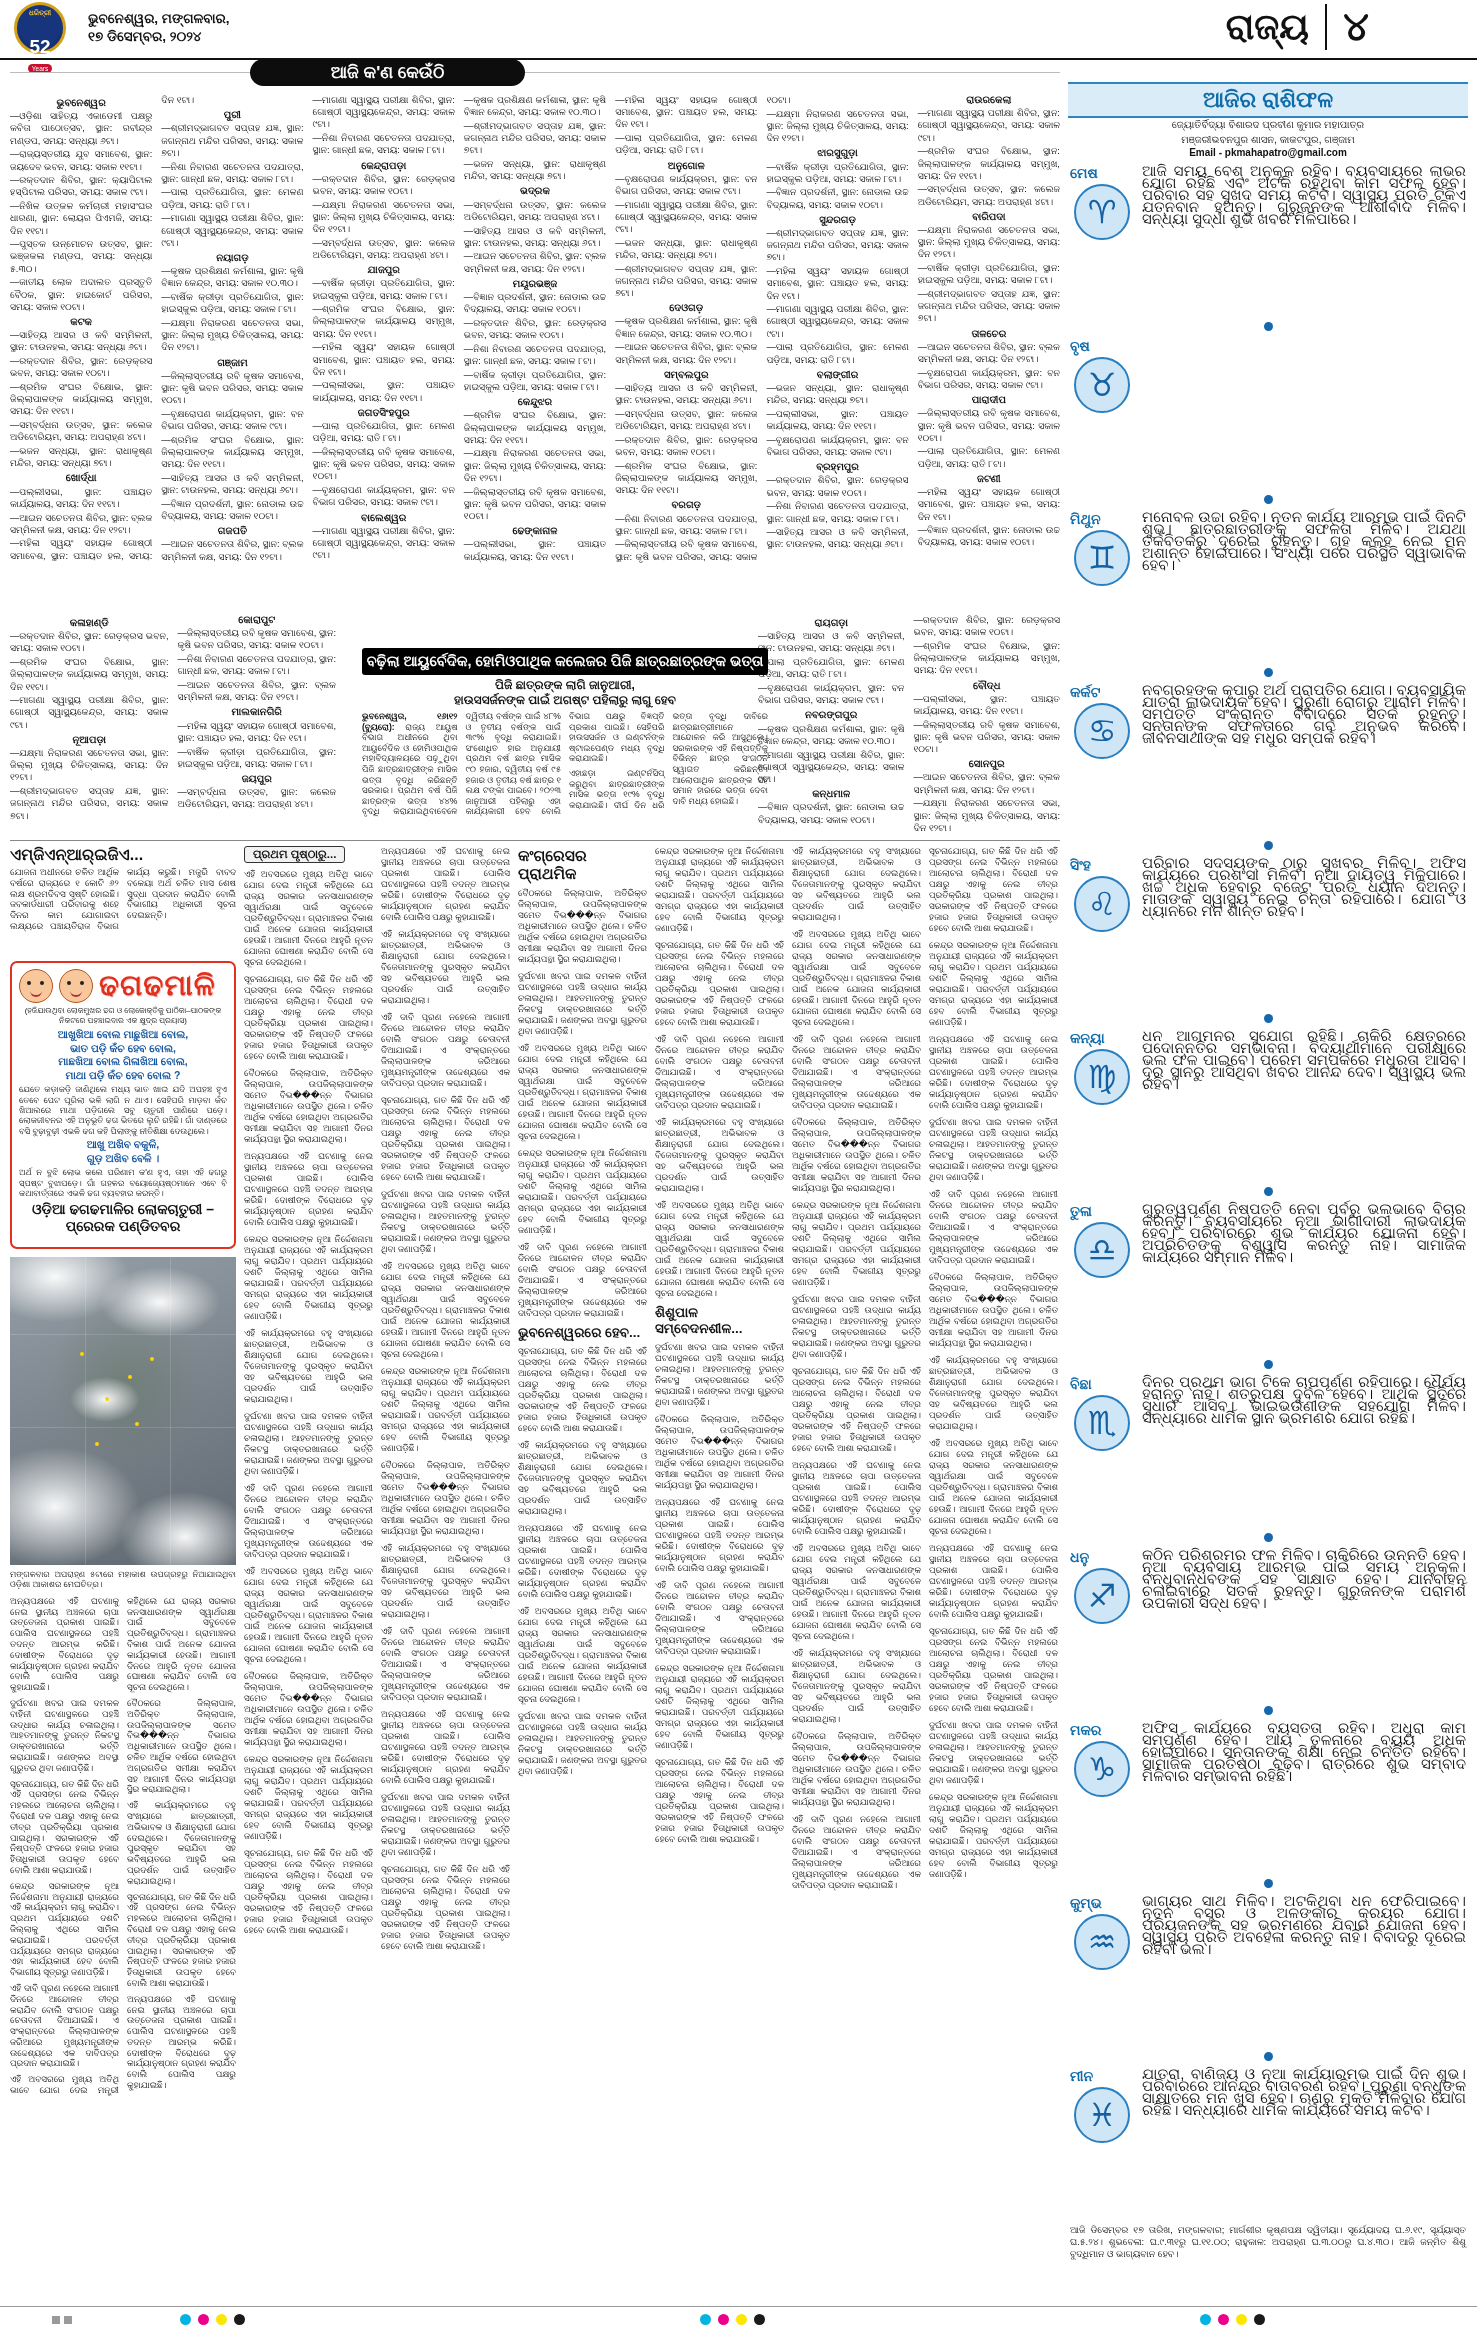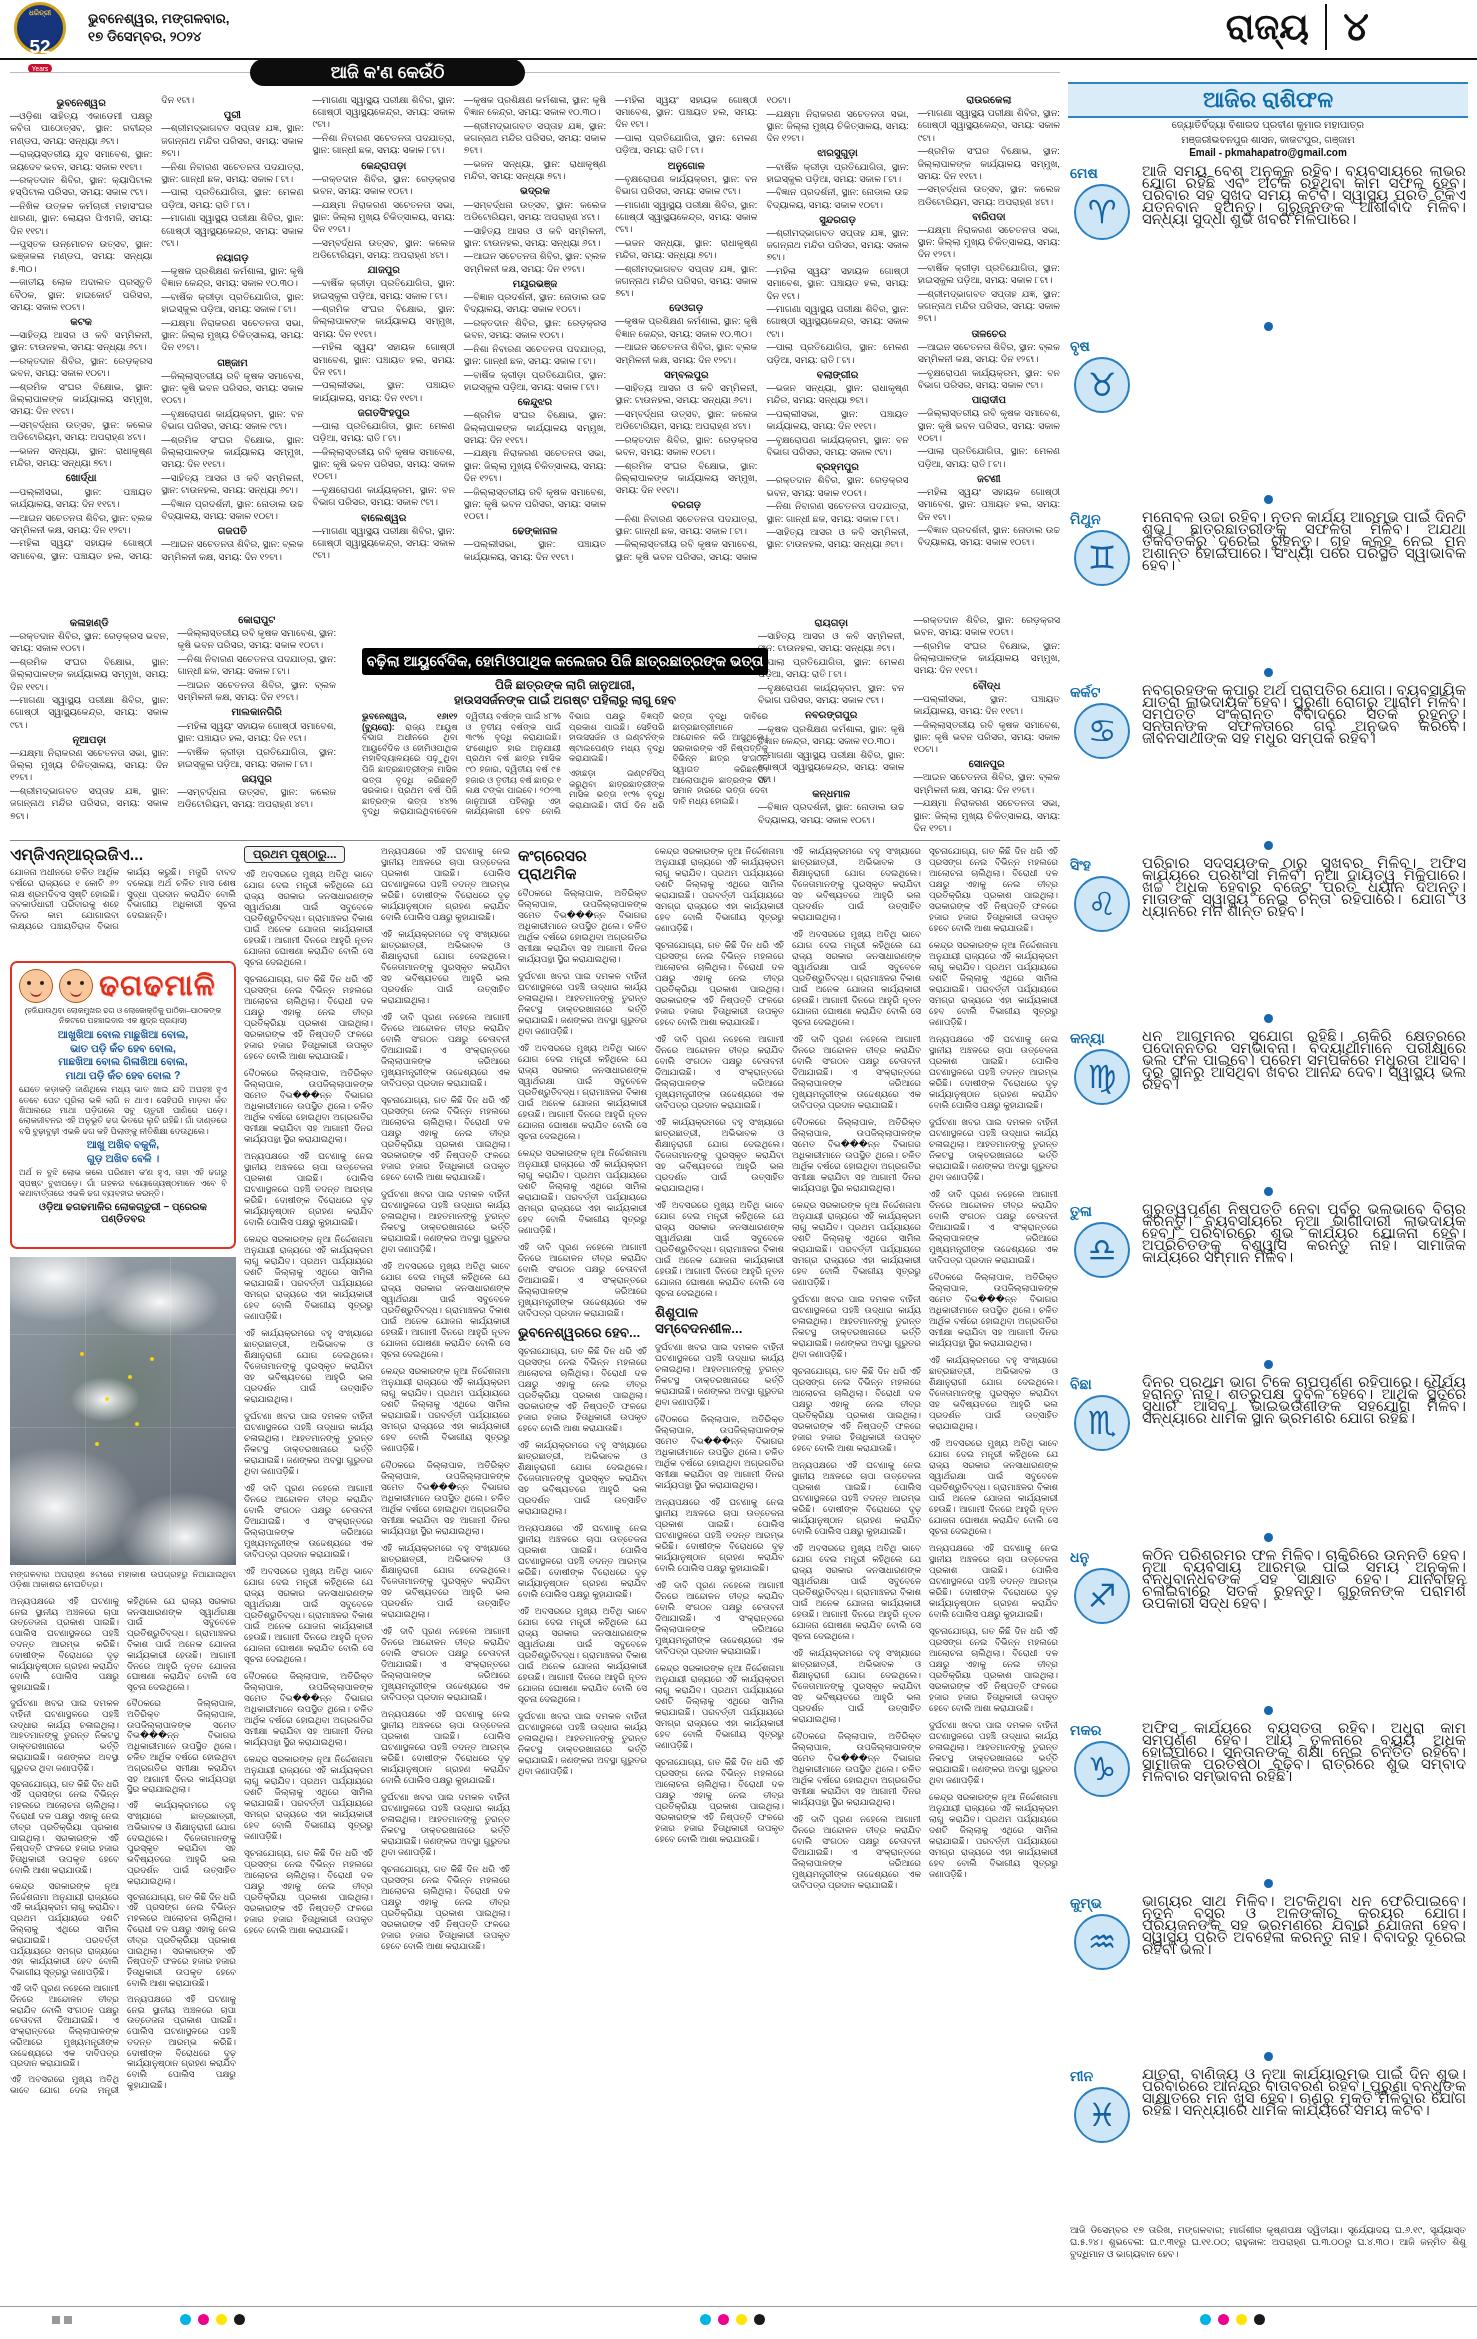--- a/index.html
+++ b/index.html
@@ -42,21 +42,21 @@
   .mg-body{column-count:2;column-gap:8px;font-size:8.8px;line-height:10.8px;text-align:justify;height:86px;overflow:hidden;}
   .cartoon{margin-top:8px;border:2px solid #e0301e;border-radius:7px;padding:6px 7px;height:288px;overflow:hidden;box-sizing:border-box;}
   .cartoon-top{display:flex;align-items:center;gap:6px;}
   .face{width:32px;height:32px;border-radius:50%;background:#f8c89c;border:1.5px solid #b5541e;position:relative;flex:0 0 auto;}
   .face::before{content:"";position:absolute;width:4px;height:4px;border-radius:50%;background:#222;left:7px;top:11px;box-shadow:13px 0 0 #222;}
   .face::after{content:"";position:absolute;left:10px;top:19px;width:12px;height:6px;border-bottom:2px solid #a33;border-radius:0 0 10px 10px;}
   .cartoon-title{font-size:29px;font-weight:bold;color:#e0301e;letter-spacing:1px;text-shadow:1px 1px 0 #f9c8c0;}
   .cartoon-sub{font-size:7.8px;line-height:9.6px;text-align:center;margin:3px 0;}
   .verse-blue{color:#15569f;font-weight:bold;font-size:10.5px;line-height:13.5px;text-align:center;white-space:pre-line;margin:2px 0;}
   .cartoon-body{font-size:8.4px;line-height:10.4px;text-align:justify;margin-top:2px;}
-  .cartoon-credit{font-weight:bold;font-size:10px;text-align:center;margin-top:3px;}
+  .cartoon-credit{font-weight:bold;font-size:14px;text-align:center;margin-top:3px;}
   .sat-map{position:relative;margin-top:8px;width:226px;height:308px;overflow:hidden;
         background:linear-gradient(160deg,#96a0a8 0%,#7d868e 45%,#5f6870 100%);}
   .cloud{position:absolute;border-radius:50%;background:radial-gradient(closest-side,rgba(255,255,255,.94),rgba(255,255,255,0));}
   .land{position:absolute;border-radius:45% 55% 60% 40%;background:radial-gradient(closest-side,rgba(96,116,92,.45),rgba(96,116,92,0));}
   .gridline-h{position:absolute;left:0;width:100%;height:1px;background:rgba(255,255,255,.16);}
   .gridline-v{position:absolute;top:0;height:100%;width:1px;background:rgba(255,255,255,.16);}
   .cmark{position:absolute;width:4px;height:4px;background:#ffd400;border-radius:50%;}
   .sat-caption{font-size:8.4px;line-height:10.4px;text-align:justify;margin-top:4px;}
   .mg-body2{margin-top:6px;column-count:2;column-gap:8px;font-size:8.8px;line-height:10.8px;text-align:justify;height:688px;overflow:hidden;}
   .mg-body2 p,.mg-body p{margin:0 0 5px;}

